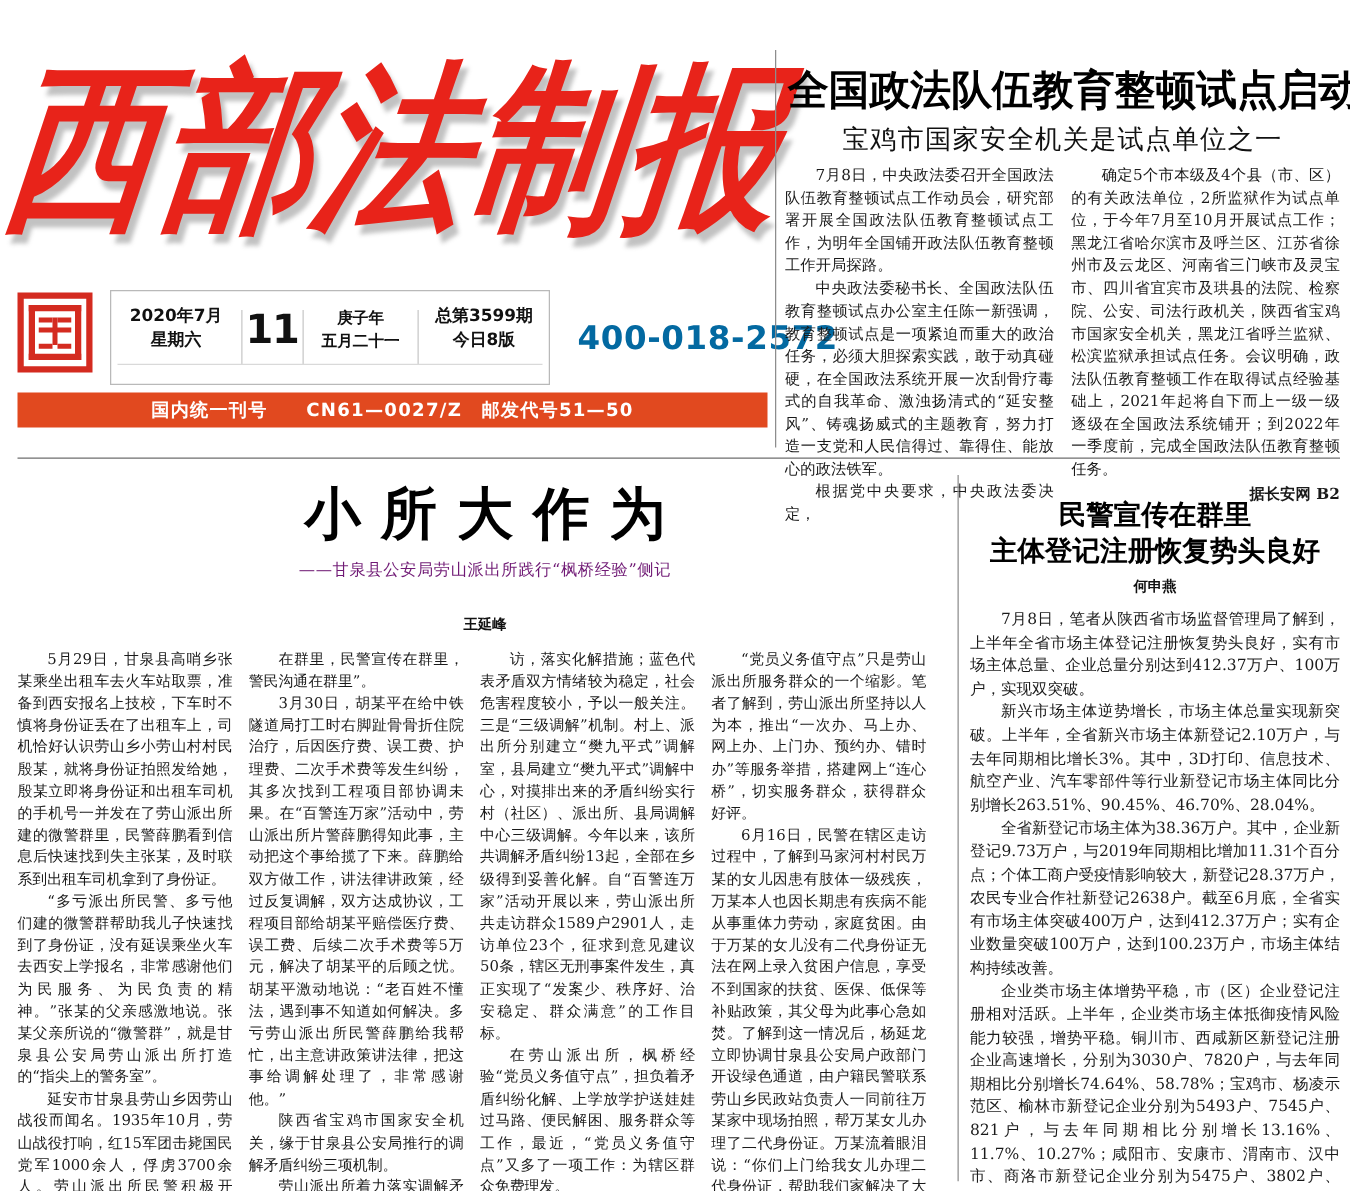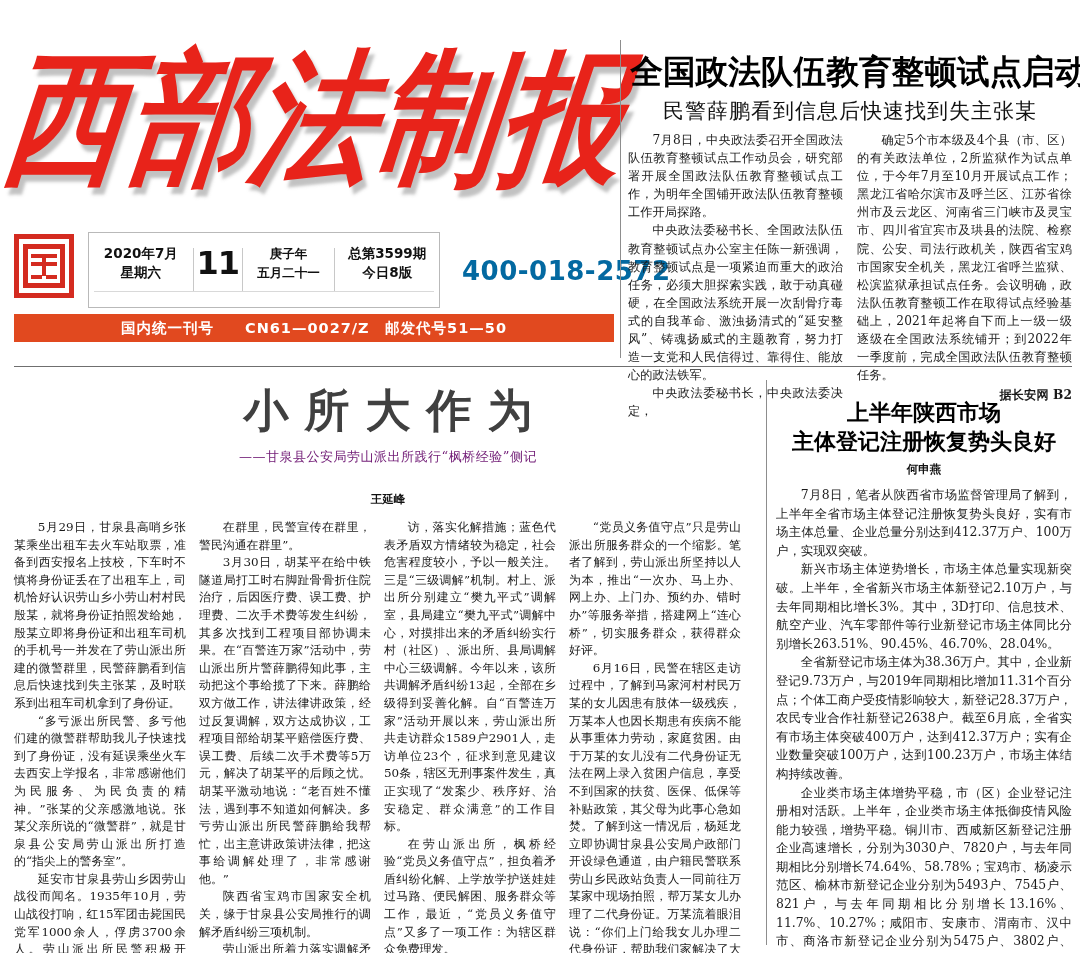--- a/index.html
+++ b/index.html
@@ -229,21 +229,21 @@
     width: 748px;
   }
   #feature-title {
     font-family: "DejaVu Sans", "Liberation Sans", sans-serif;
     font-weight: bold;
     font-size: 45px;
     line-height: 58px;
     letter-spacing: 16px;
     text-align: center;
     padding-left: 16px;
-    color: #404040;
+    color: #000000;
   }
   #feature-sub {
     font-family: "DejaVu Serif", "Liberation Serif", serif;
     font-size: 13px;
     line-height: 30px;
     text-align: center;
     color: #701a75;
     margin-top: 2px;
     letter-spacing: 0.5px;
     white-space: nowrap;
@@ -357,26 +357,26 @@
       <div id="hotline">400-018-2572</div>
     </div>
 
     <div id="red-bar">国内统一刊号　　CN61—0027/Z　邮发代号51—50</div>
   </div>
 
   <div id="vert-divider-top"></div>
 
   <div id="lead-article">
     <div id="lead-headline">全国政法队伍教育整顿试点启动</div>
-    <div id="lead-subhead">民警薛鹏看到信息后快速找到失主张某</div>
+    <div id="lead-subhead">宝鸡市国家安全机关是试点单位之一</div>
     <div id="lead-body">
       <div class="col serif-body">
         <p>7月8日，中央政法委召开全国政法队伍教育整顿试点工作动员会，研究部署开展全国政法队伍教育整顿试点工作，为明年全国铺开政法队伍教育整顿工作开局探路。</p>
         <p>中央政法委秘书长、全国政法队伍教育整顿试点办公室主任陈一新强调，教育整顿试点是一项紧迫而重大的政治任务，必须大胆探索实践，敢于动真碰硬，在全国政法系统开展一次刮骨疗毒式的自我革命、激浊扬清式的“延安整风”、铸魂扬威式的主题教育，努力打造一支党和人民信得过、靠得住、能放心的政法铁军。</p>
-        <p>中央政法委秘书长，中央政法委决定，</p>
+        <p>根据党中央要求，中央政法委决定，</p>
       </div>
       <div class="col serif-body">
         <p>确定5个市本级及4个县（市、区）的有关政法单位，2所监狱作为试点单位，于今年7月至10月开展试点工作；黑龙江省哈尔滨市及呼兰区、江苏省徐州市及云龙区、河南省三门峡市及灵宝市、四川省宜宾市及珙县的法院、检察院、公安、司法行政机关，陕西省宝鸡市国家安全机关，黑龙江省呼兰监狱、松滨监狱承担试点任务。会议明确，政法队伍教育整顿工作在取得试点经验基础上，2021年起将自下而上一级一级逐级在全国政法系统铺开；到2022年一季度前，完成全国政法队伍教育整顿任务。</p>
         <div class="credit-right">据长安网 B2</div>
       </div>
     </div>
   </div>
 </div>
 
 <div id="main-divider"></div>
@@ -406,21 +406,21 @@
     <div class="col fbody">
       <p>“党员义务值守点”只是劳山派出所服务群众的一个缩影。笔者了解到，劳山派出所坚持以人为本，推出“一次办、马上办、网上办、上门办、预约办、错时办”等服务举措，搭建网上“连心桥”，切实服务群众，获得群众好评。</p>
       <p>6月16日，民警在辖区走访过程中，了解到马家河村村民万某的女儿因患有肢体一级残疾，万某本人也因长期患有疾病不能从事重体力劳动，家庭贫困。由于万某的女儿没有二代身份证无法在网上录入贫困户信息，享受不到国家的扶贫、医保、低保等补贴政策，其父母为此事心急如焚。了解到这一情况后，杨延龙立即协调甘泉县公安局户政部门开设绿色通道，由户籍民警联系劳山乡民政站负责人一同前往万某家中现场拍照，帮万某女儿办理了二代身份证。万某流着眼泪说：“你们上门给我女儿办理二代身份证，帮助我们家解决了大问题，太感谢了！”</p>
 
     </div>
   </div>
 </div>
 
 <div id="side-article">
   <div id="side-headline">
-    <div>上半年陕西市场</div>
+    <div>民警宣传在群里</div>
     <div>主体登记注册恢复势头良好</div>
   </div>
   <div id="side-author">何申燕</div>
   <div id="side-body" class="sbody">
     <p>7月8日，笔者从陕西省市场监督管理局了解到，上半年全省市场主体登记注册恢复势头良好，实有市场主体总量、企业总量分别达到412.37万户、100万户，实现双突破。</p>
     <p>新兴市场主体逆势增长，市场主体总量实现新突破。上半年，全省新兴市场主体新登记2.10万户，与去年同期相比增长3%。其中，3D打印、信息技术、航空产业、汽车零部件等行业新登记市场主体同比分别增长263.51%、90.45%、46.70%、28.04%。</p>
     <p>全省新登记市场主体为38.36万户。其中，企业新登记9.73万户，与2019年同期相比增加11.31个百分点；个体工商户受疫情影响较大，新登记28.37万户，农民专业合作社新登记2638户。截至6月底，全省实有市场主体突破400万户，达到412.37万户；实有企业数量突破100万户，达到100.23万户，市场主体结构持续改善。</p>
     <p>企业类市场主体增势平稳，市（区）企业登记注册相对活跃。上半年，企业类市场主体抵御疫情风险能力较强，增势平稳。铜川市、西咸新区新登记注册企业高速增长，分别为3030户、7820户，与去年同期相比分别增长74.64%、58.78%；宝鸡市、杨凌示范区、榆林市新登记企业分别为5493户、7545户、821户，与去年同期相比分别增长13.16%、11.7%、10.27%；咸阳市、安康市、渭南市、汉中市、商洛市新登记企业分别为5475户、3802户、5344户、3860户、1870户，与去年同期相比分别增长9.24%、5.76%、3.23%、2.77%、2.52%。</p>
 
   </div>

